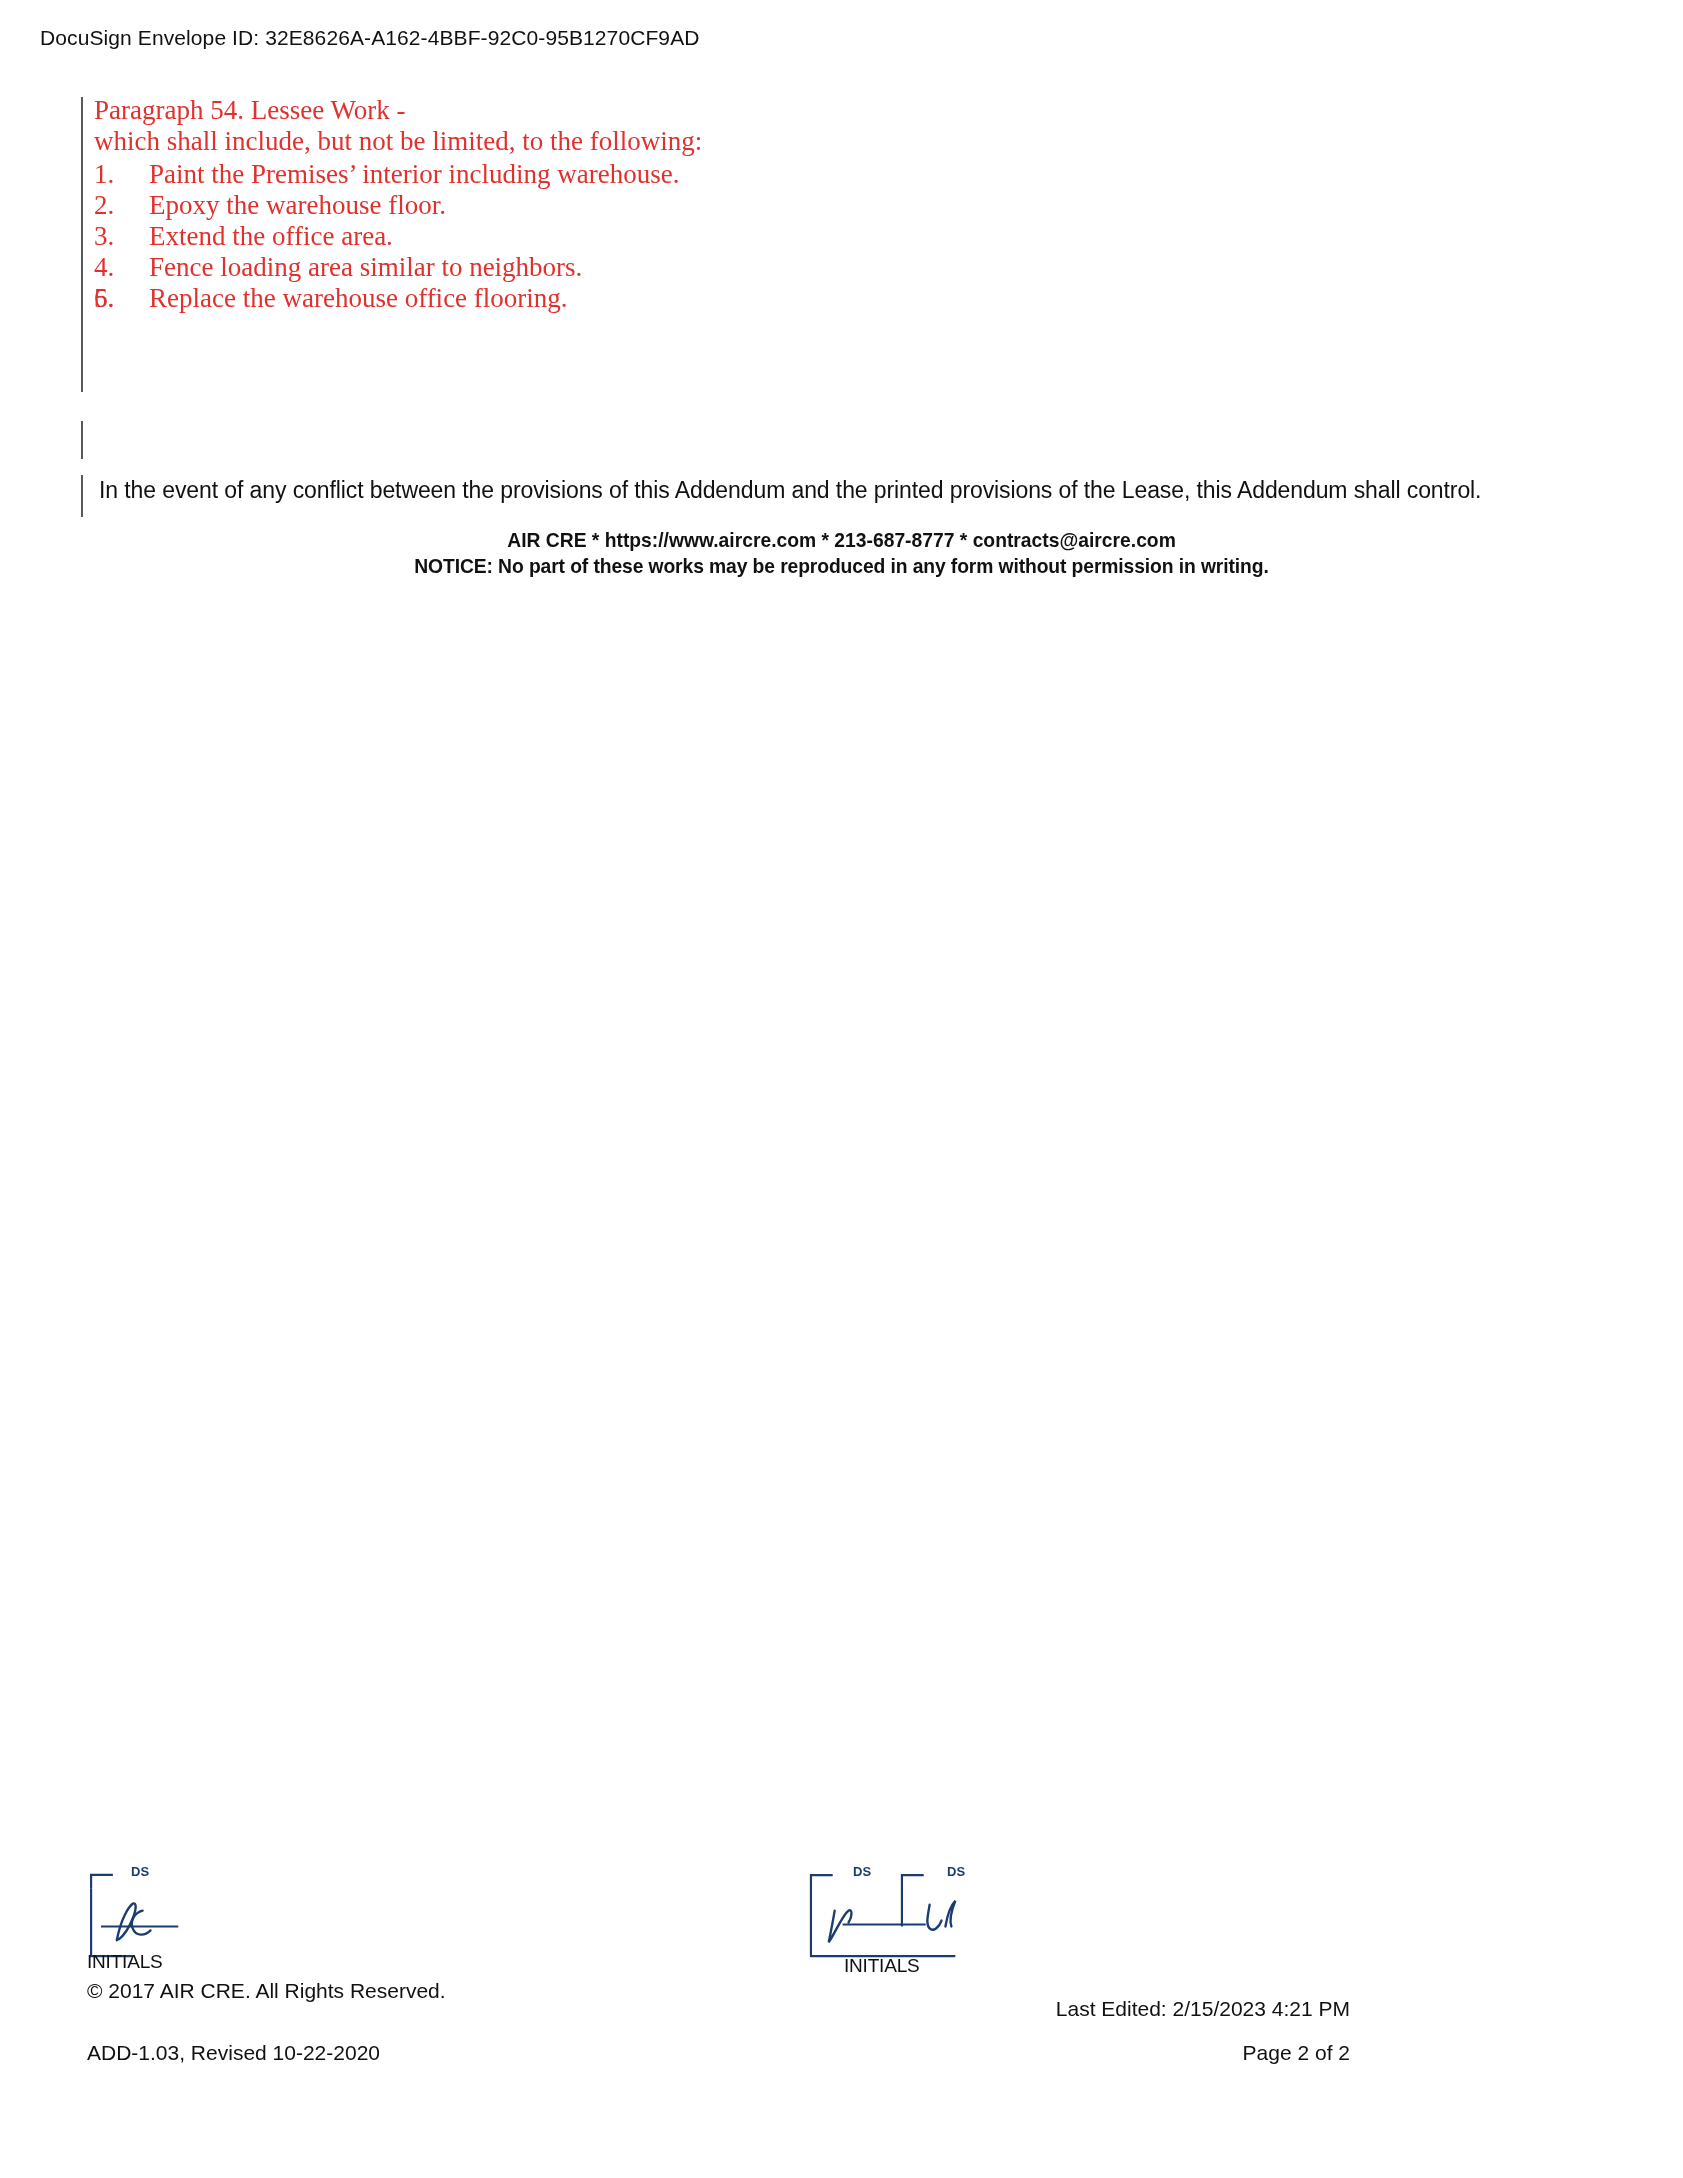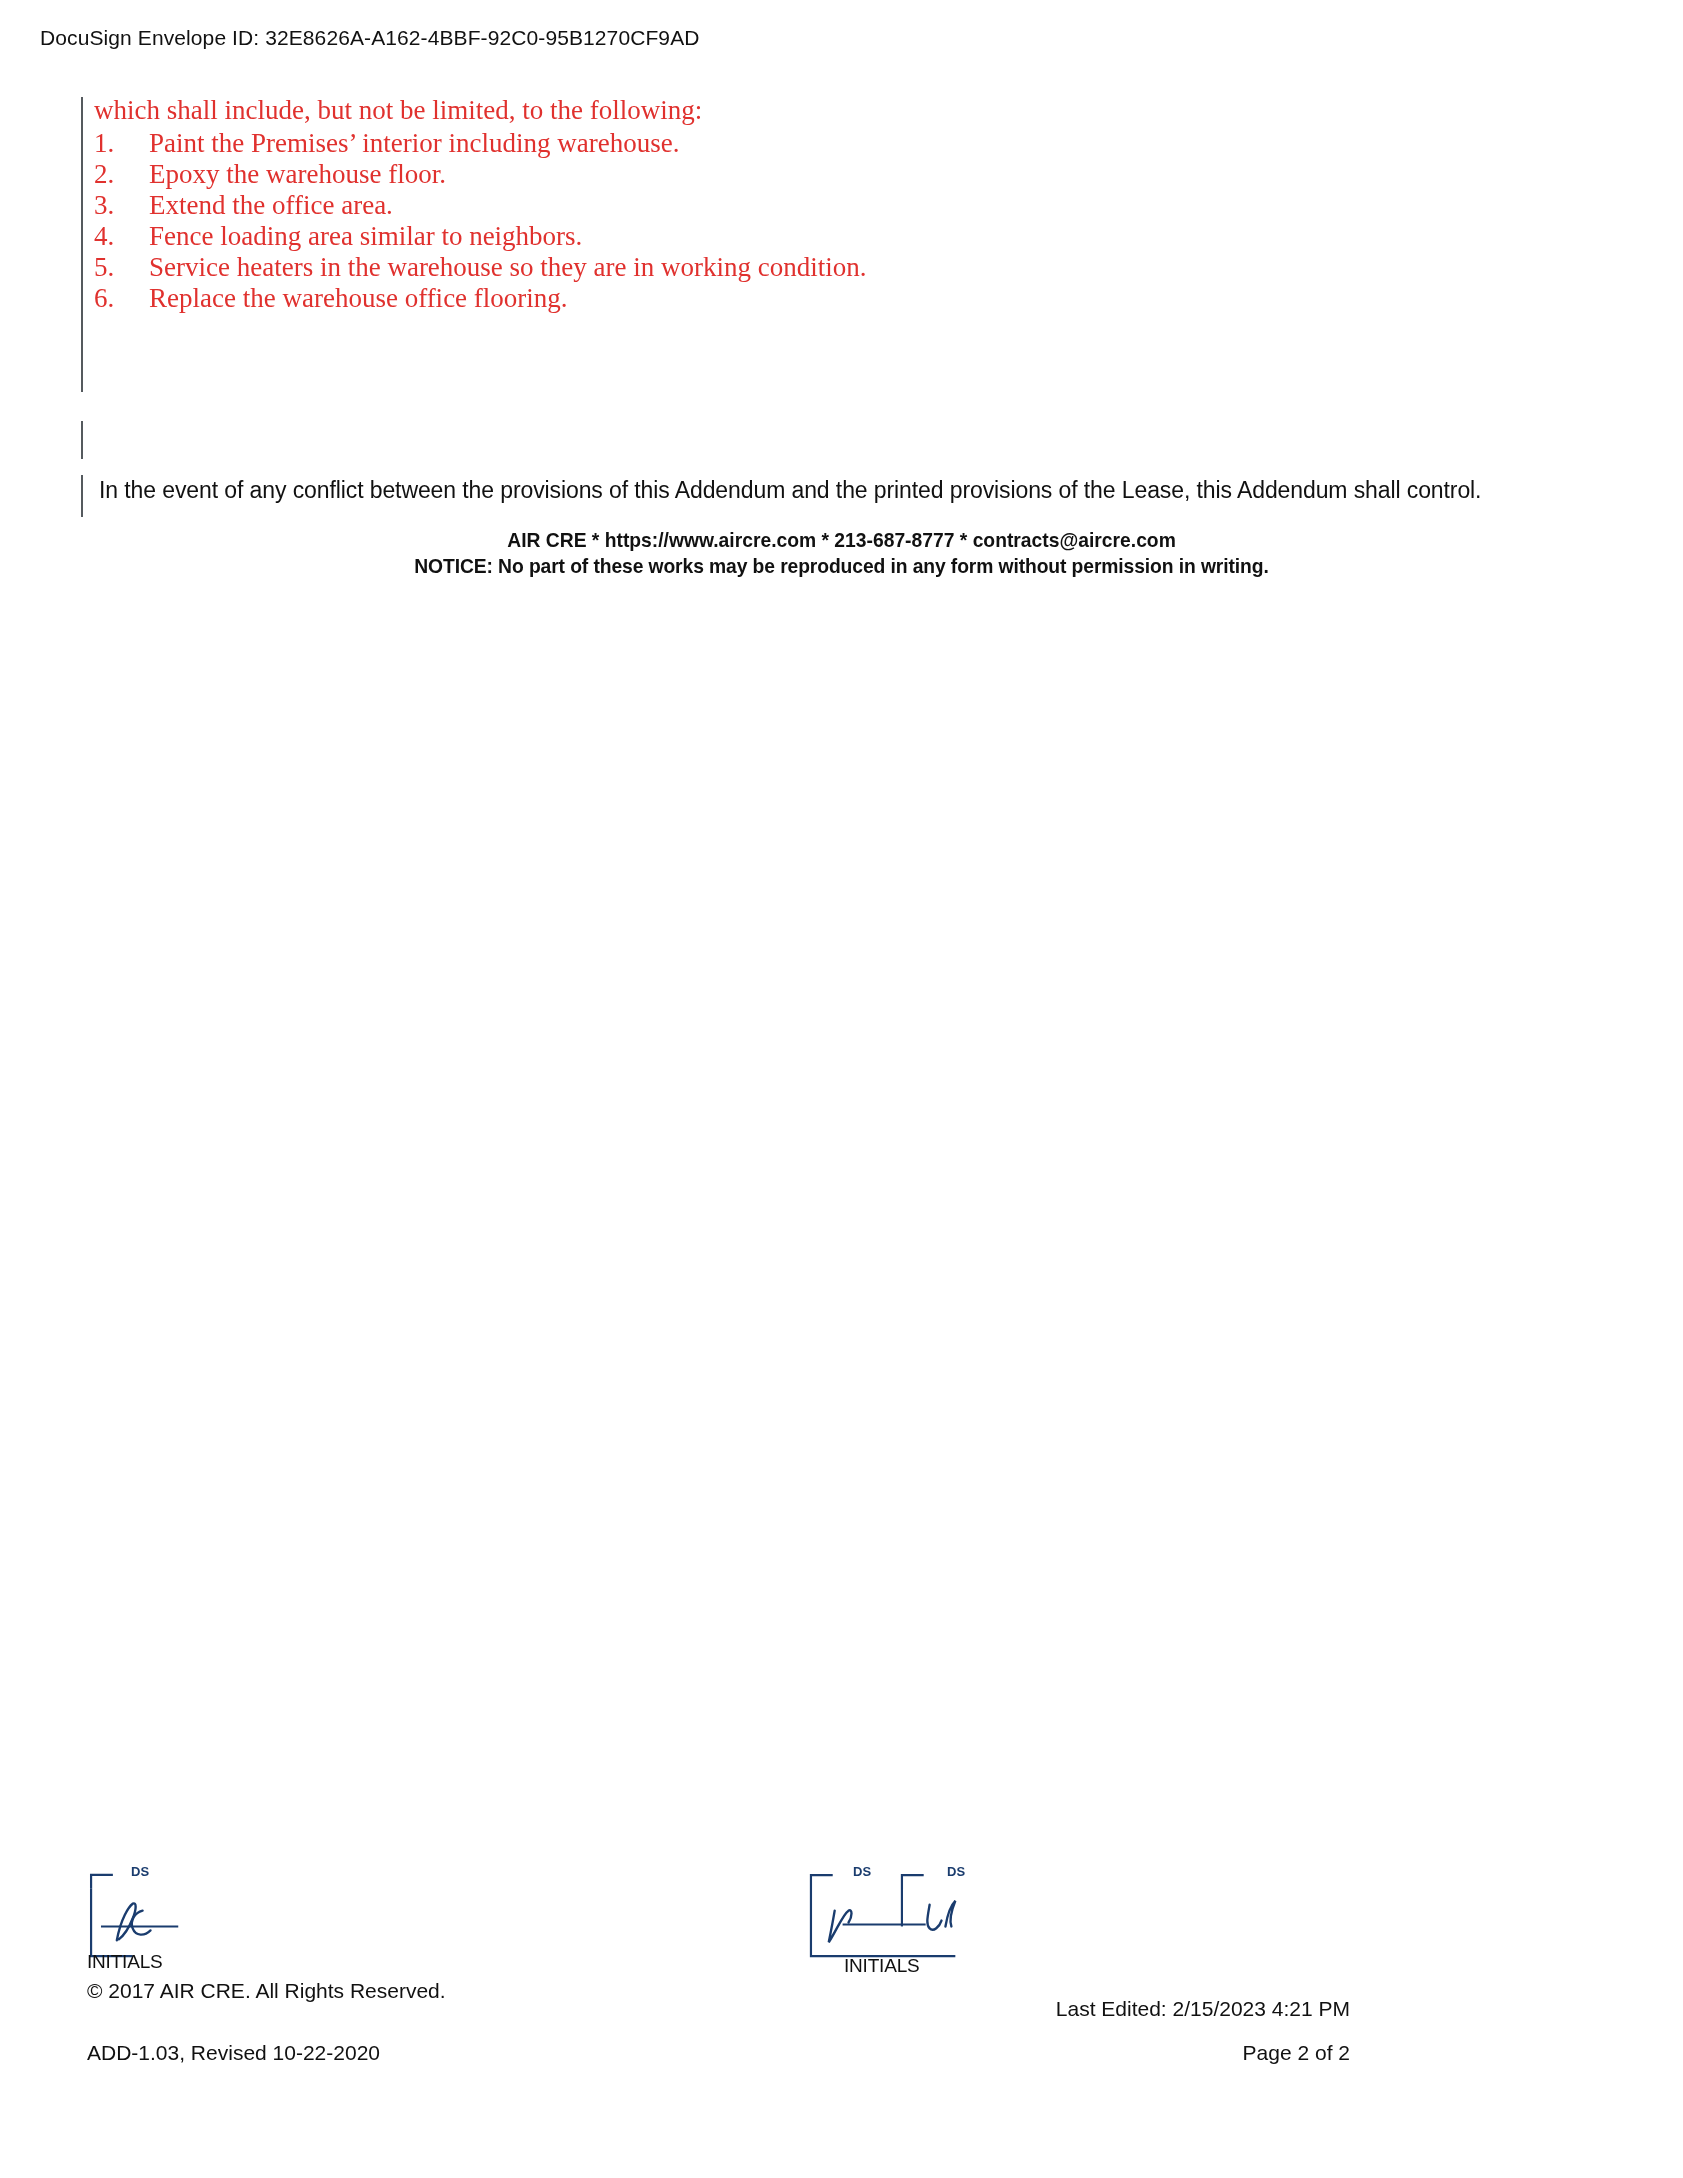--- a/index.html
+++ b/index.html
@@ -168,41 +168,41 @@
 
 <div class="page">
 
   <div class="docusign-header">DocuSign Envelope ID: 32E8626A-A162-4BBF-92C0-95B1270CF9AD</div>
 
   <div class="change-bar bar-a"></div>
   <div class="change-bar bar-b"></div>
   <div class="change-bar bar-c"></div>
 
   <div class="red-block">
+    <div class="para-title">Paragraph 54.  Lessee Work -</div>
     <div>which shall include, but not be limited, to the following:</div>
     <ul class="red-list">
       <li>
         <span class="num">1.</span>
         <span>Paint the Premises’ interior including warehouse.</span>
       </li>
       <li>
         <span class="num">2.</span>
         <span>Epoxy the warehouse floor.</span>
       </li>
       <li>
         <span class="num">3.</span>
         <span>Extend the office area.</span>
       </li>
       <li>
         <span class="num">4.</span>
         <span>Fence loading area similar to neighbors.</span>
       </li>
       <li>
         <span class="num">5.</span>
-        <span>Service heaters in the warehouse so they are in working condition.</span>
       </li>
       <li>
         <span class="num">6.</span>
         <span>Replace the warehouse office flooring.</span>
       </li>
     </ul>
   </div>
 
   <div class="conflict">In the event of any conflict between the provisions of this Addendum and the printed provisions of the Lease, this Addendum shall control.</div>
 

